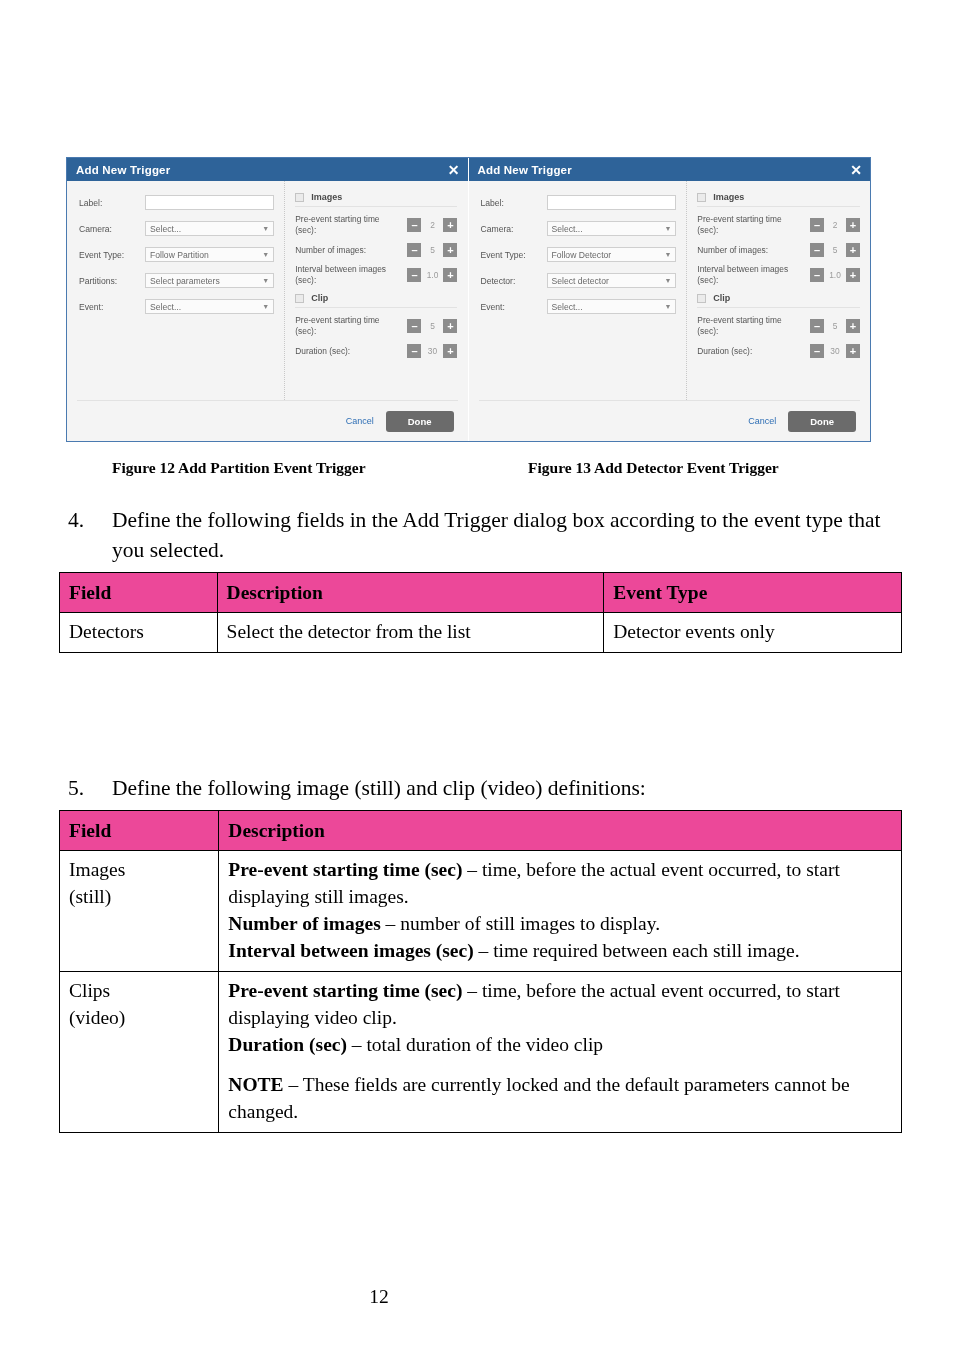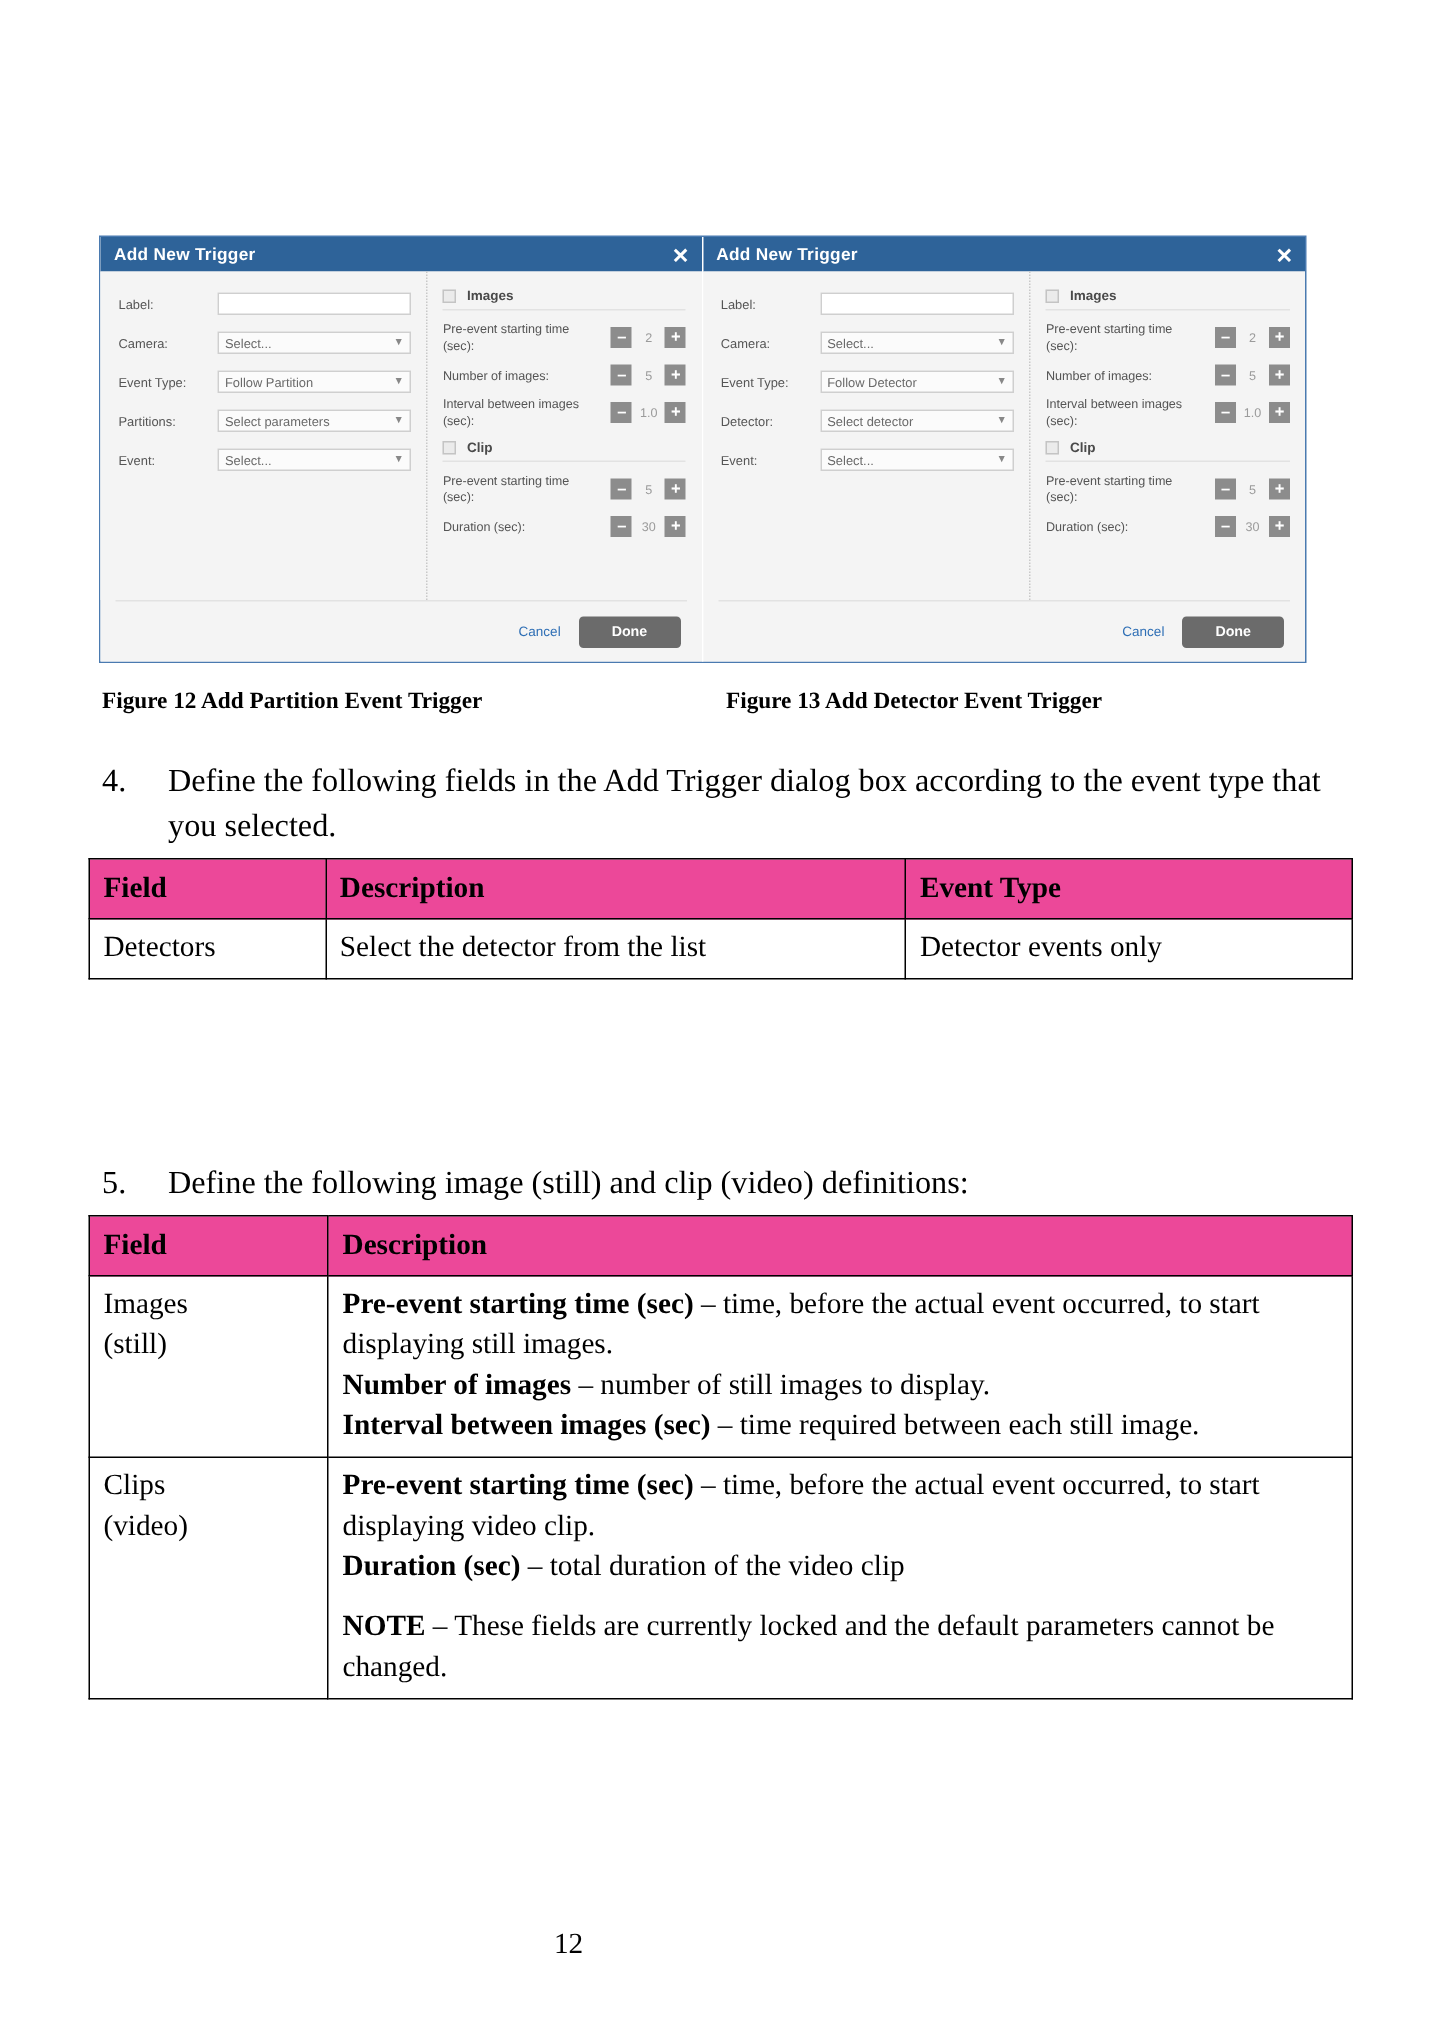--- a/index.html
+++ b/index.html
@@ -229,20 +229,21 @@
     cursor: pointer;
   }
 
   
   .caption {
     position: absolute;
     font-family: "Liberation Serif", serif;
     font-weight: bold;
     font-size: 15.5px;
     color: #000000;
+    margin-left: 44px;
   }
   #cap-12 { left: 68px; top: 459px; }
   #cap-13 { left: 484px; top: 459px; }
 
   
   .step {
     position: absolute;
     font-size: 21.5px;
     line-height: 30px;
   }

